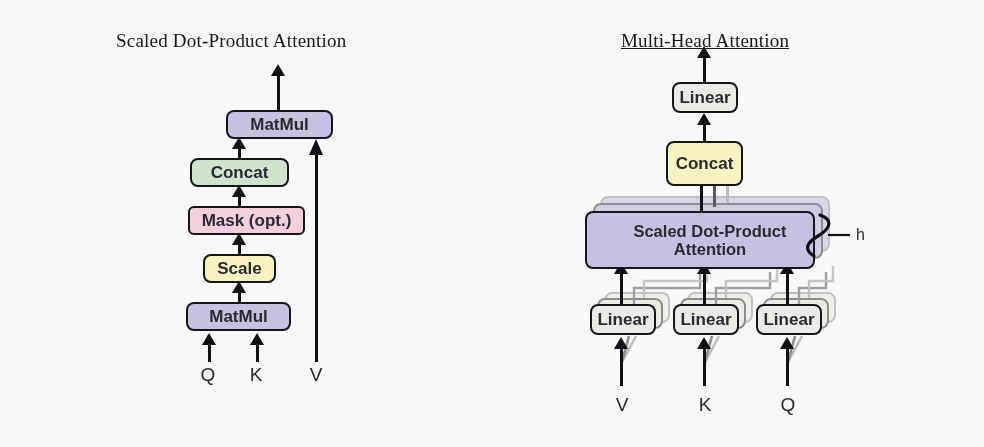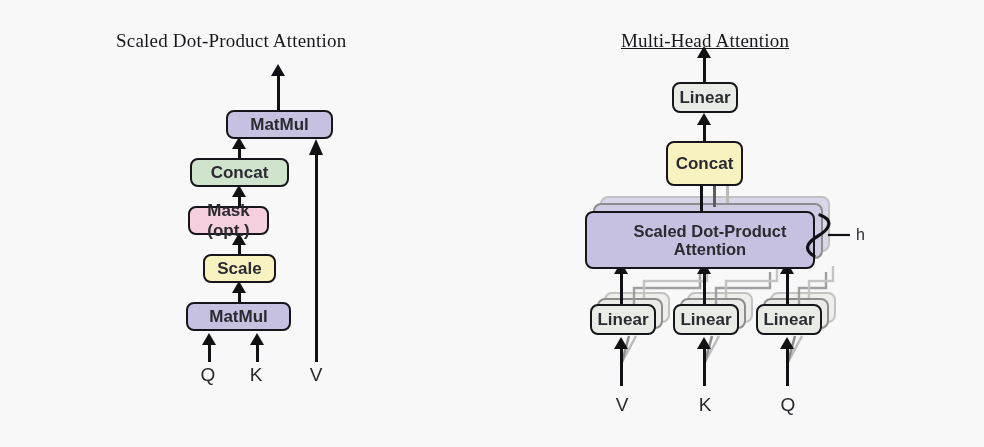--- a/index.html
+++ b/index.html
@@ -104,21 +104,21 @@
         border-left:7.5px solid transparent; border-right:7.5px solid transparent;
         border-bottom:12px solid #111115;"></div>
 
   <div class="node" style="left:190px; top:158px; width:99px; height:29px; background:#cfe3cd;">Concat</div>
 
   <div class="vline" style="left:238px; top:194px; width:3px; height:22px;"></div>
   <div class="arrowhead" style="left:232px; top:185px;
         border-left:7.5px solid transparent; border-right:7.5px solid transparent;
         border-bottom:12px solid #111115;"></div>
 
-  <div class="node" style="left:188px; top:206px; width:81px; height:29px; background:#f6cfdf;">Mask (opt.)</div>
+  <div class="node" style="left:188px; top:206px; width:117px; height:29px; background:#f6cfdf;border-radius:6px;">Mask (opt.)</div>
 
   <div class="vline" style="left:238px; top:242px; width:3px; height:22px;"></div>
   <div class="arrowhead" style="left:232px; top:233px;
         border-left:7.5px solid transparent; border-right:7.5px solid transparent;
         border-bottom:12px solid #111115;"></div>
 
   <div class="node" style="left:203px; top:254px; width:73px; height:29px; background:#f7f2c0;">Scale</div>
 
   <div class="vline" style="left:238px; top:290px; width:3px; height:22px;"></div>
   <div class="arrowhead" style="left:232px; top:281px;

